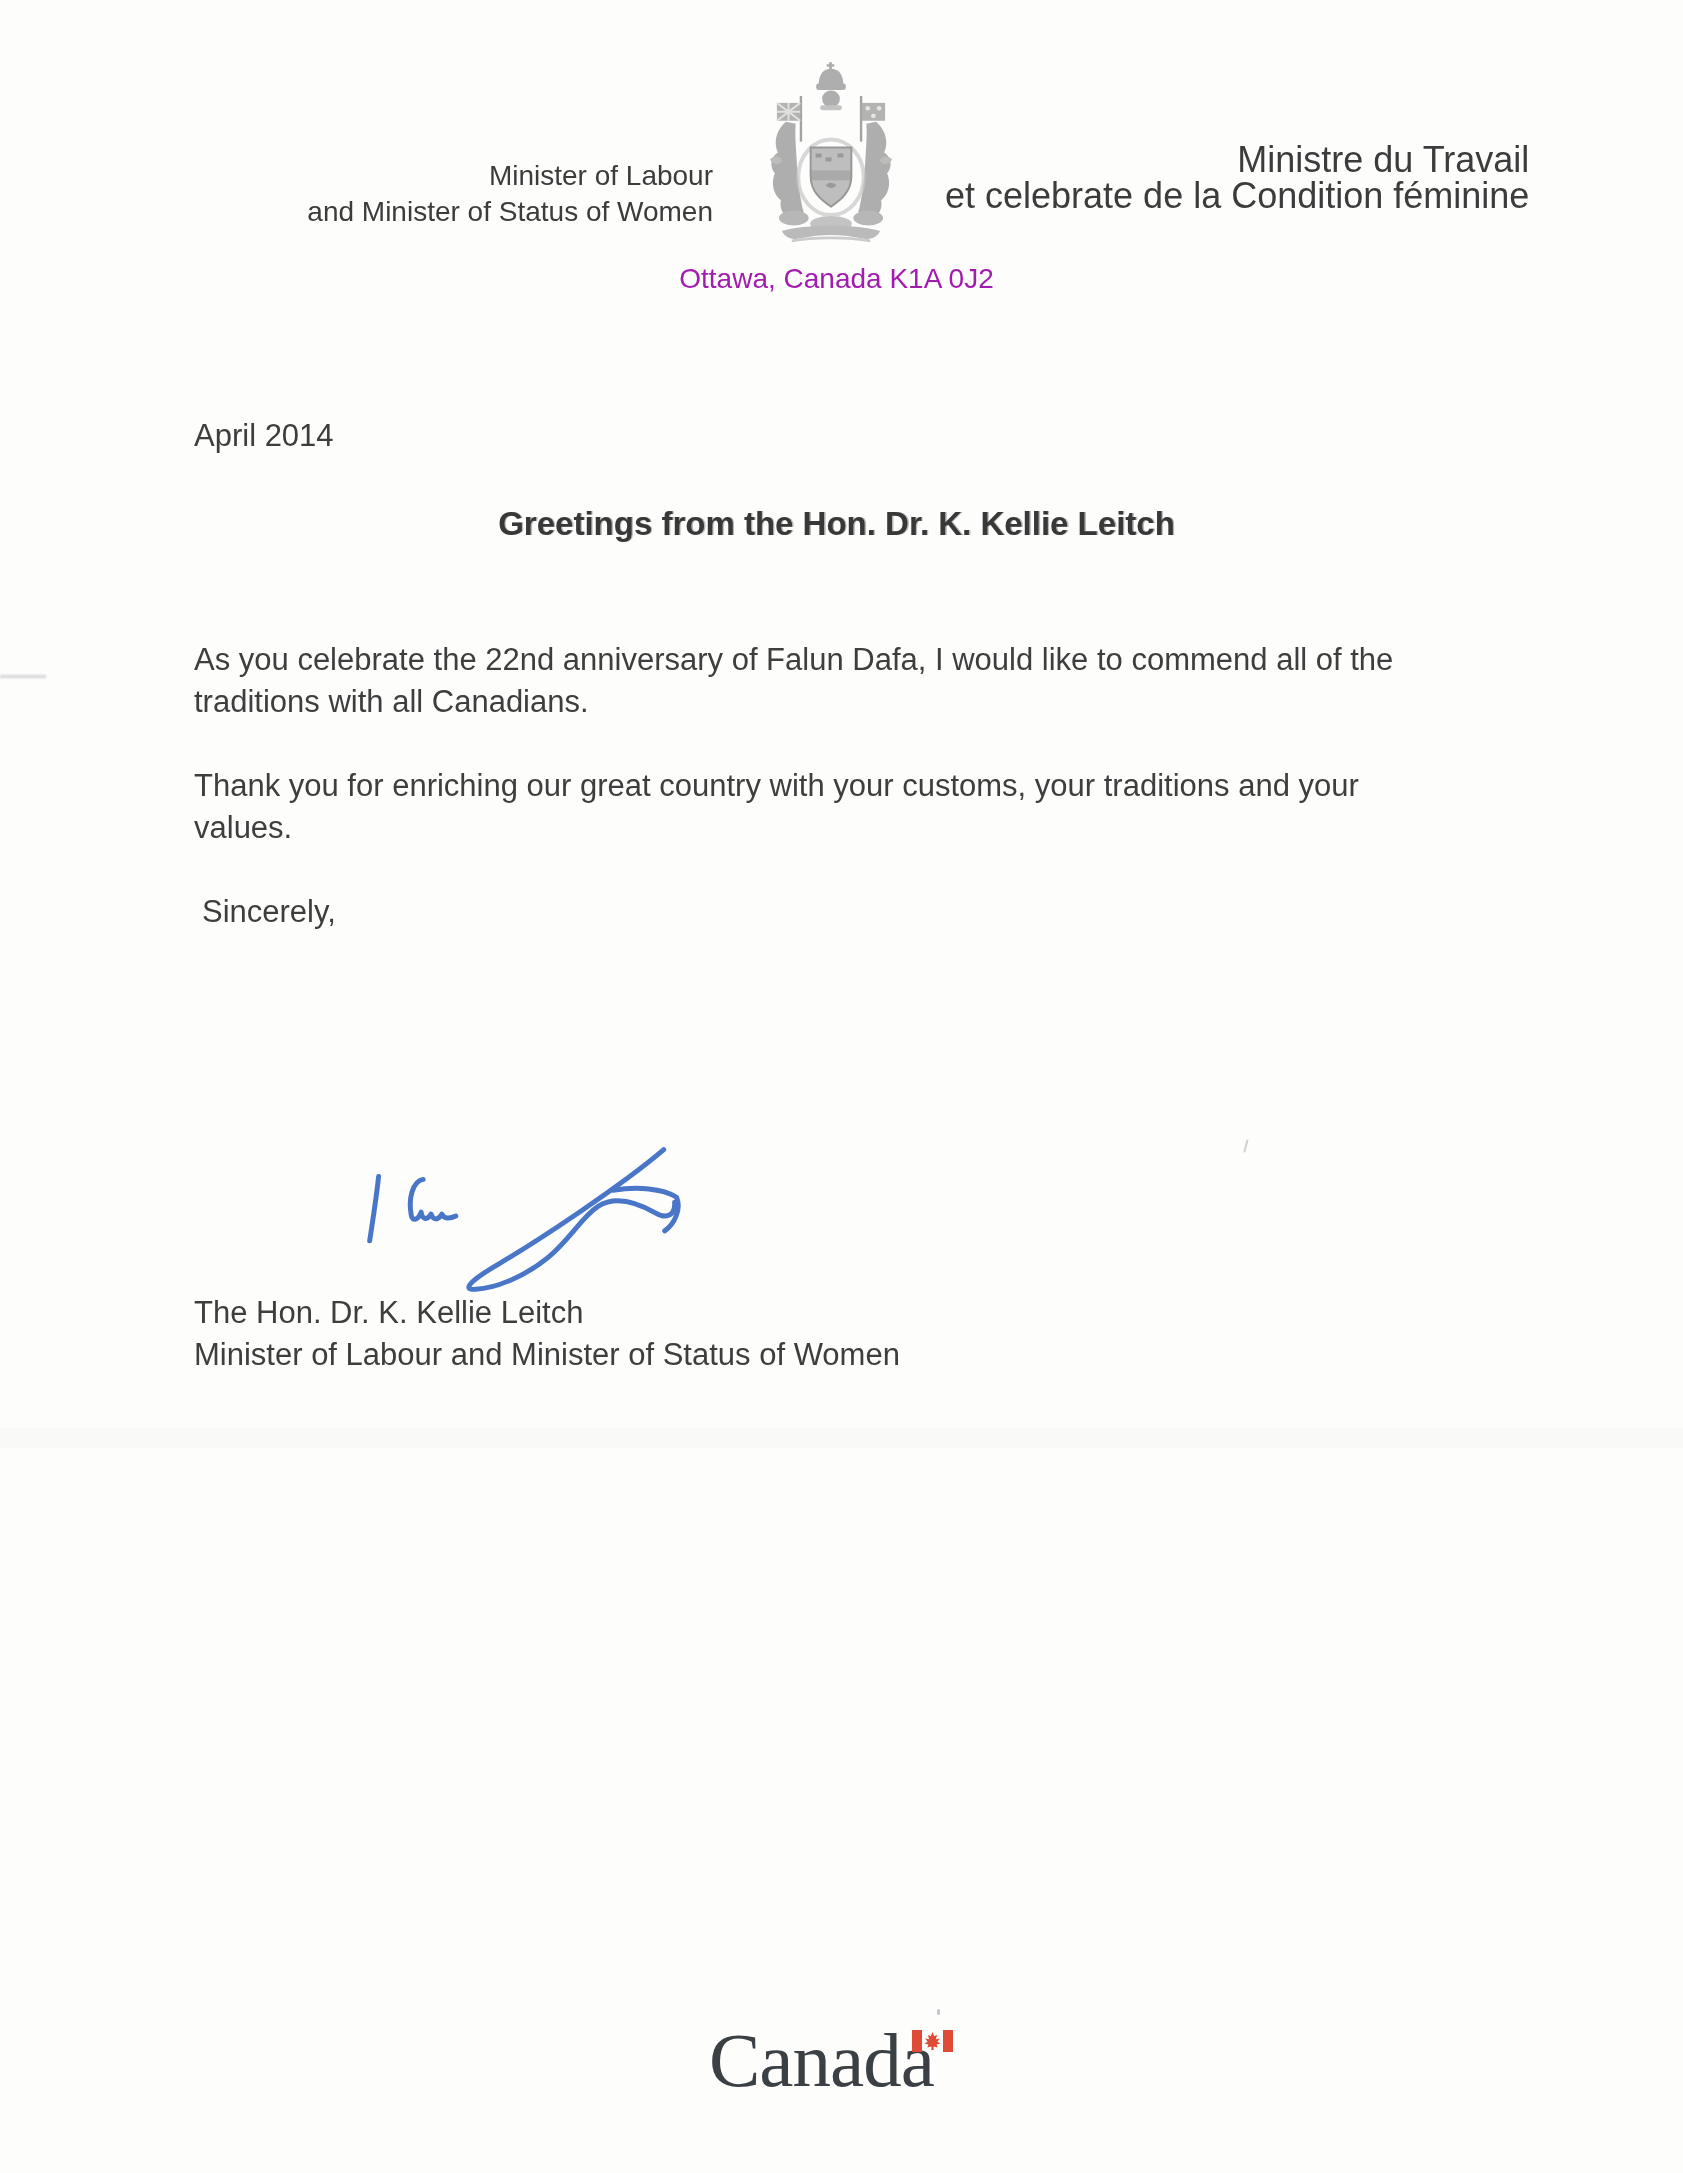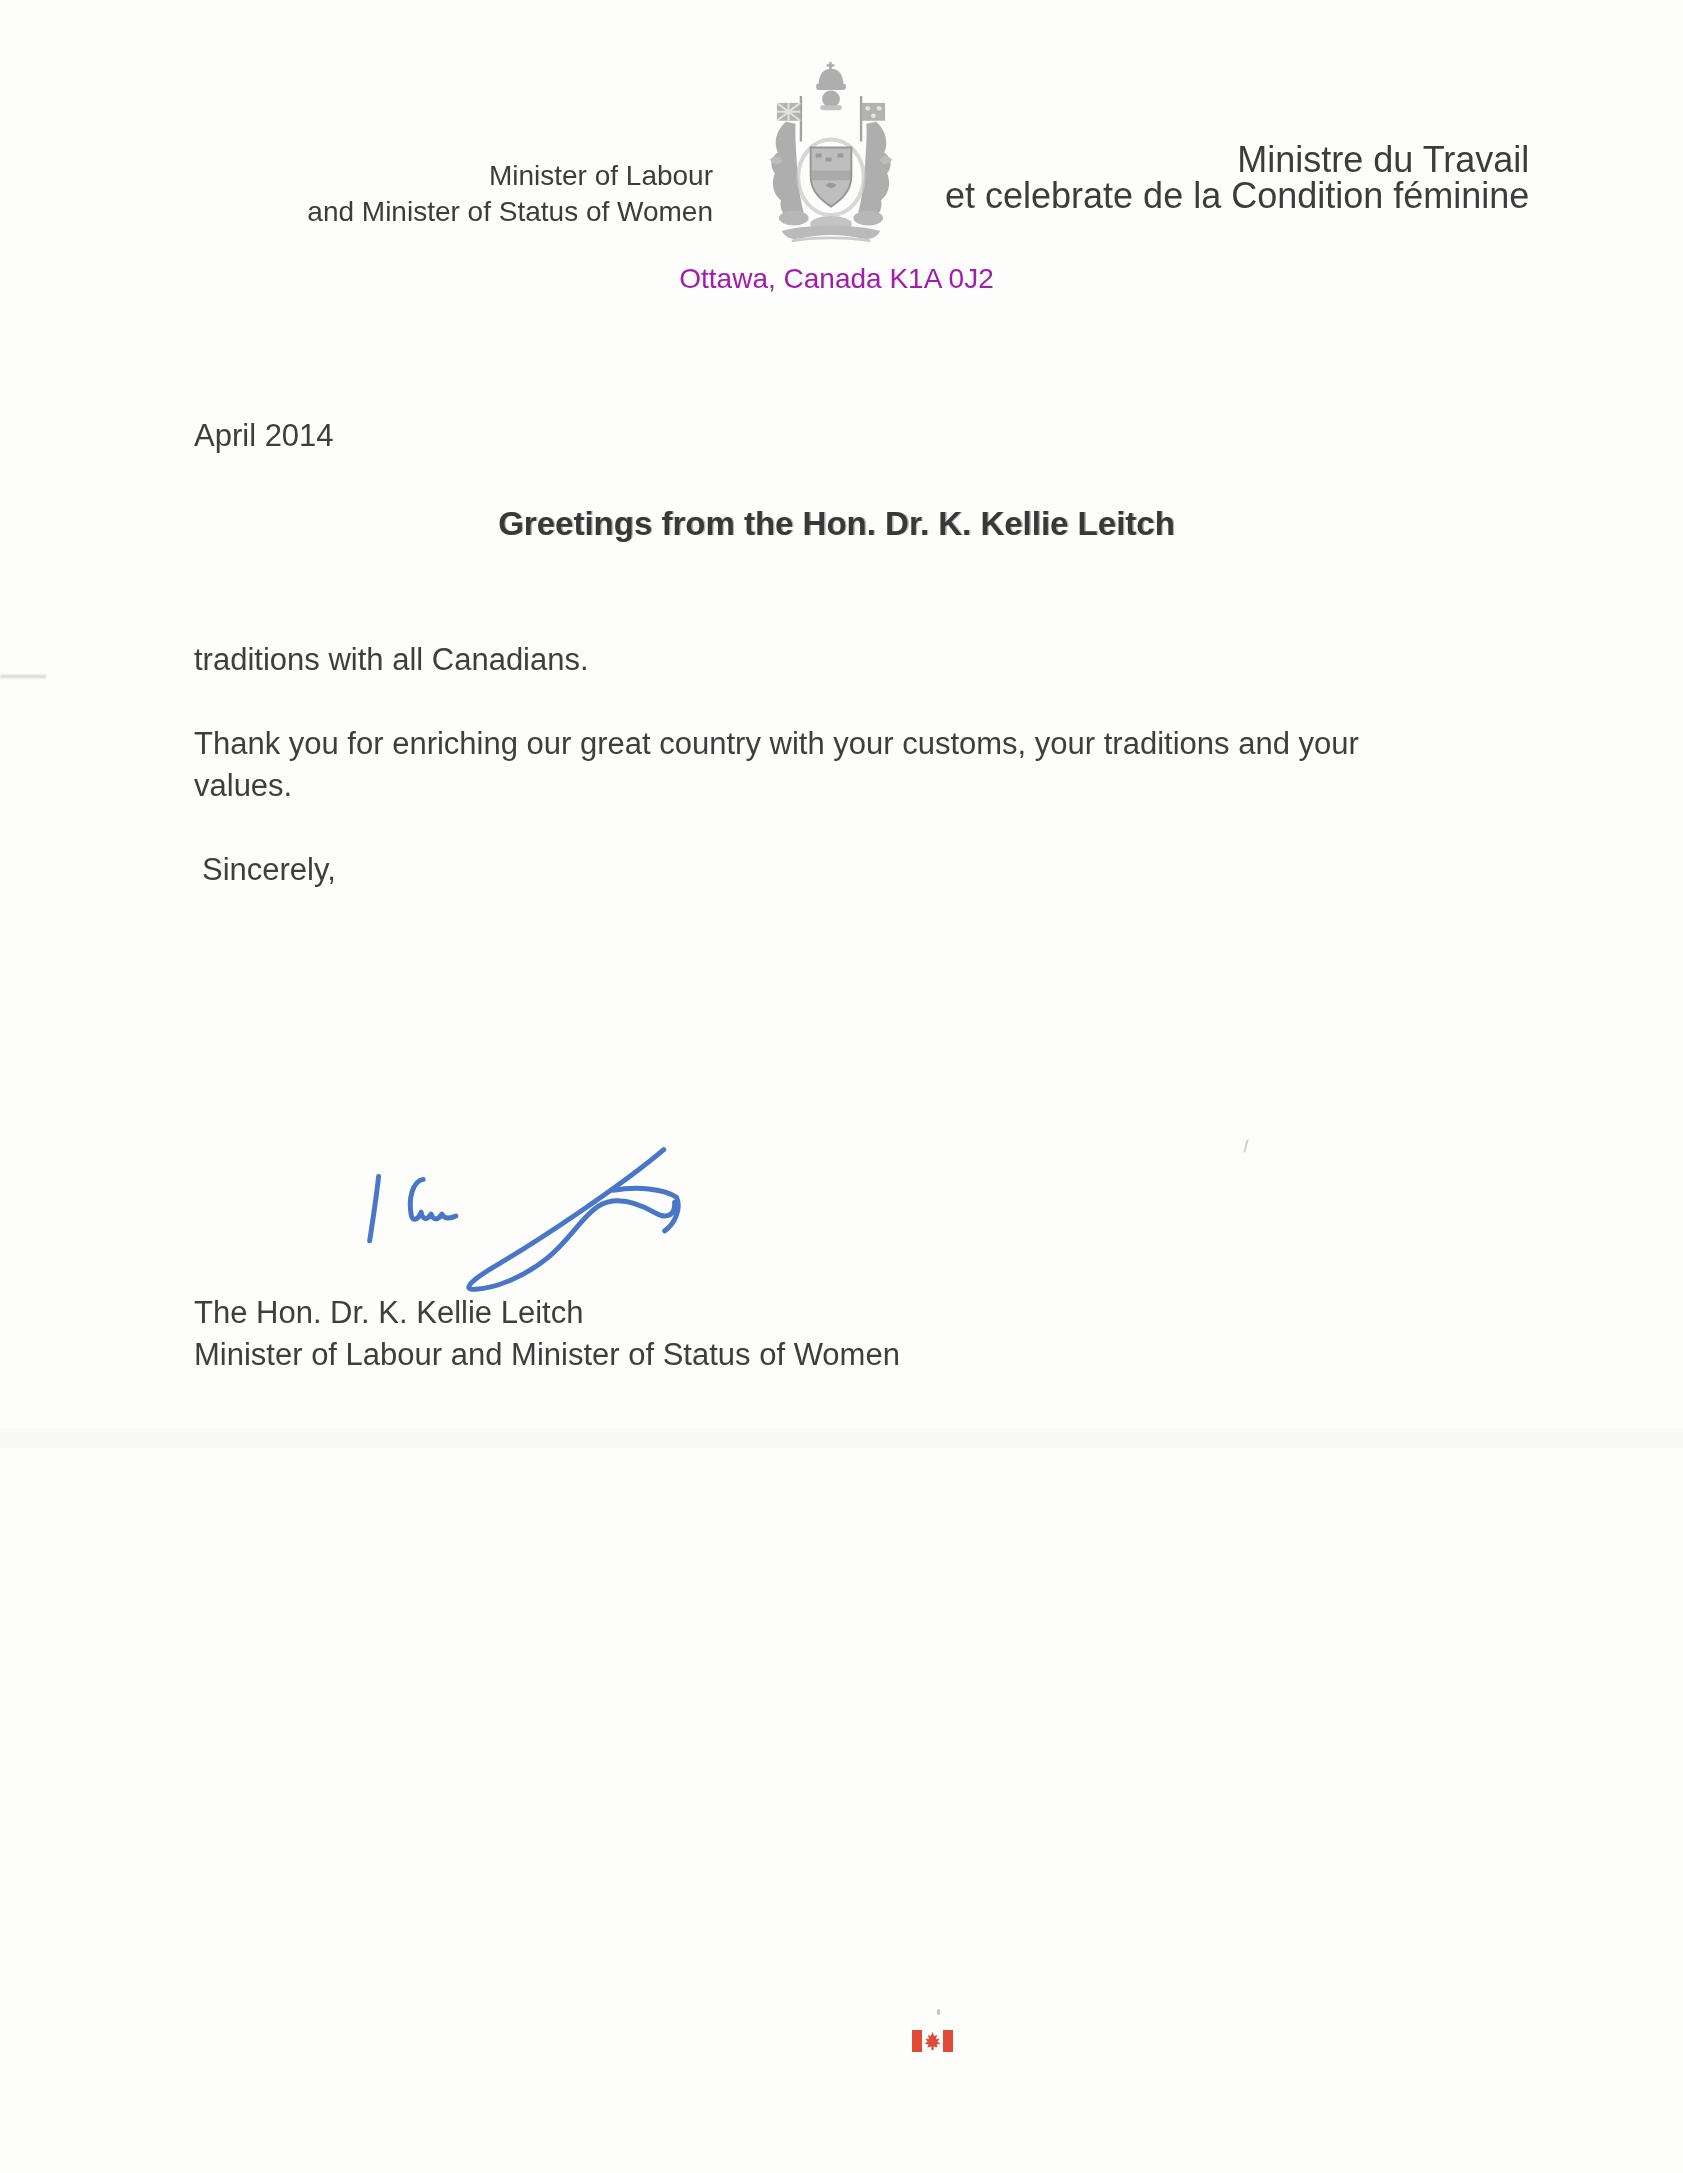--- a/index.html
+++ b/index.html
@@ -118,20 +118,21 @@
 
   <div class="address">Ottawa, Canada K1A 0J2</div>
 
   <div class="date">April 2014</div>
 
   <div class="title">Greetings from the Hon. Dr. K. Kellie Leitch</div>
 
   <div class="body-block">
     <div>
         <div class="para">
+          <div class="pline">As you celebrate the 22nd anniversary of Falun Dafa, I would like to commend all of the</div>
           <div class="pline">traditions with all Canadians.</div>
         </div>
         <div class="para">
           <div class="pline">Thank you for enriching our great country with your customs, your traditions and your</div>
           <div class="pline">values.</div>
         </div>
       </div>
     <div class="closing">Sincerely,</div>
   </div>
 
@@ -140,20 +141,21 @@
     <path class="sig-path" d="M97,58 C86,60 82,78 85,94 C86,101 92,99 95,91 C96,98 101,100 105,93 C107,99 112,100 116,93 C118,98 124,98 130,95"></path>
     <path class="sig-path" d="M340,28 C298,64 213,120 174,143 C150,157 133,170 150,169 C170,168 200,156 223,137 C246,118 257,96 274,85 C293,73 318,84 332,92 C344,99 352,93 351,81"></path>
     <path class="sig-path" d="M289,69 C313,65 339,67 353,76 C358,88 351,103 341,110"></path>
   </svg>
 
   <div class="signer">
     <div>The Hon. Dr. K. Kellie Leitch</div>
     <div>Minister of Labour and Minister of Status of Women</div>
   </div>
 
+  <div class="wordmark">Canada</div>
   <svg class="flag" viewBox="0 0 41 22" aria-hidden="true">
     <rect class="flag-fill" x="0" y="0" width="10" height="22"></rect>
     <rect class="flag-fill" x="31" y="0" width="10" height="22"></rect>
     <path class="flag-fill" d="M20.5 2 L22.3 6.2 L25 4.8 L24 9.2 L27.8 8.6 L25.4 11.8 L28.6 13.4 L24.6 14.6 L25.6 17.6 L21.6 16.4 L21.6 20 L19.4 20 L19.4 16.4 L15.4 17.6 L16.4 14.6 L12.4 13.4 L15.6 11.8 L13.2 8.6 L17 9.2 L16 4.8 L18.7 6.2 Z"></path>
   </svg>
 
   <div class="smudge dash"></div>
   <div class="smudge band"></div>
   <div class="smudge speck"></div>
   <div class="smudge dot"></div>

